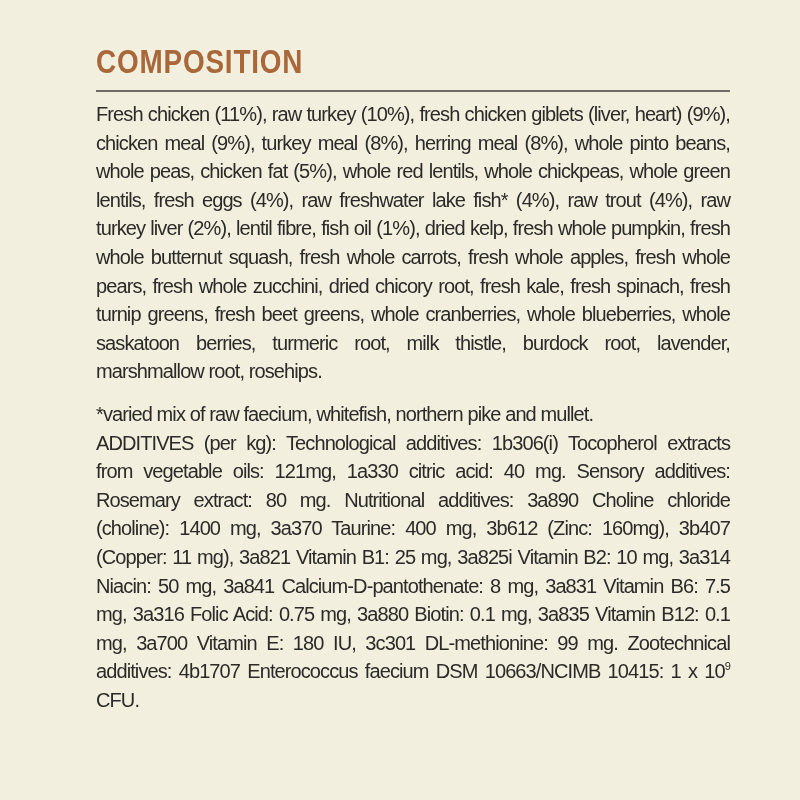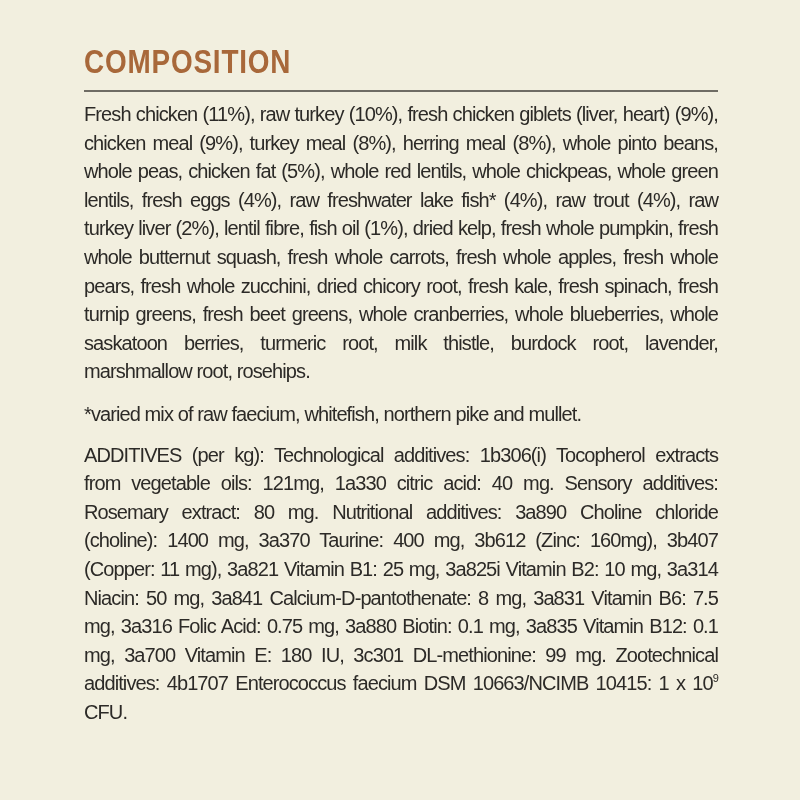--- a/index.html
+++ b/index.html
@@ -8,21 +8,21 @@
     }
     body {
       width: 800px;
       height: 800px;
       background: #f2efdf;
       overflow: hidden;
       position: relative;
     }
     .page {
       position: absolute;
-      left: 84px;
+      left: 96px;
       top: 40px;
       width: 634px;
     }
     .title {
       font-family: "Liberation Sans Narrow", "Liberation Sans", sans-serif;
       font-size: 34px;
       letter-spacing: 1px;
       color: #a8683a;
       margin: 0;
       line-height: 42px;
@@ -42,21 +42,21 @@
       font-size: 20px;
       line-height: 28.6px;
       color: #2c2a27;
       text-align: justify;
       margin: 0;
       letter-spacing: -0.9px;
       word-spacing: 0px;
     }
     .para.ingredients { margin-top: 8px; }
     .para.footnote { margin-top: 14px; text-align: left; }
-    .para.additives { margin-top: 12px; }
+    .para.additives { }
     .last-line-left { text-align-last: left; }
     sup { font-size: 11px; line-height: 0; vertical-align: super; }
   </style>
 </head>
 <body>
 
 <div class="page">
   <h1 class="title">COMPOSITION</h1>
   <hr class="divider">
   <p class="para ingredients last-line-left">Fresh chicken (11%), raw turkey (10%), fresh chicken giblets (liver, heart) (9%), chicken meal (9%), turkey meal (8%), herring meal (8%), whole pinto beans, whole peas, chicken fat (5%), whole red lentils, whole chickpeas, whole green lentils, fresh eggs (4%), raw freshwater lake fish* (4%), raw trout (4%), raw turkey liver (2%), lentil fibre, fish oil (1%), dried kelp, fresh whole pumpkin, fresh whole butternut squash, fresh whole carrots, fresh whole apples, fresh whole pears, fresh whole zucchini, dried chicory root, fresh kale, fresh spinach, fresh turnip greens, fresh beet greens, whole cranberries, whole blueberries, whole saskatoon berries, turmeric root, milk thistle, burdock root, lavender, marshmallow root, rosehips.</p>

